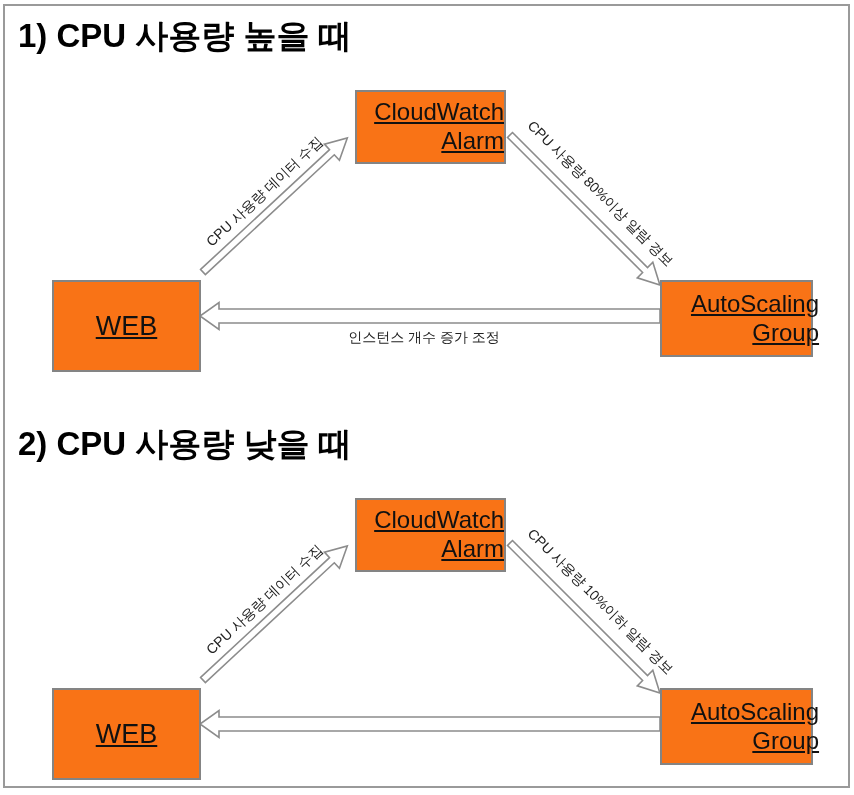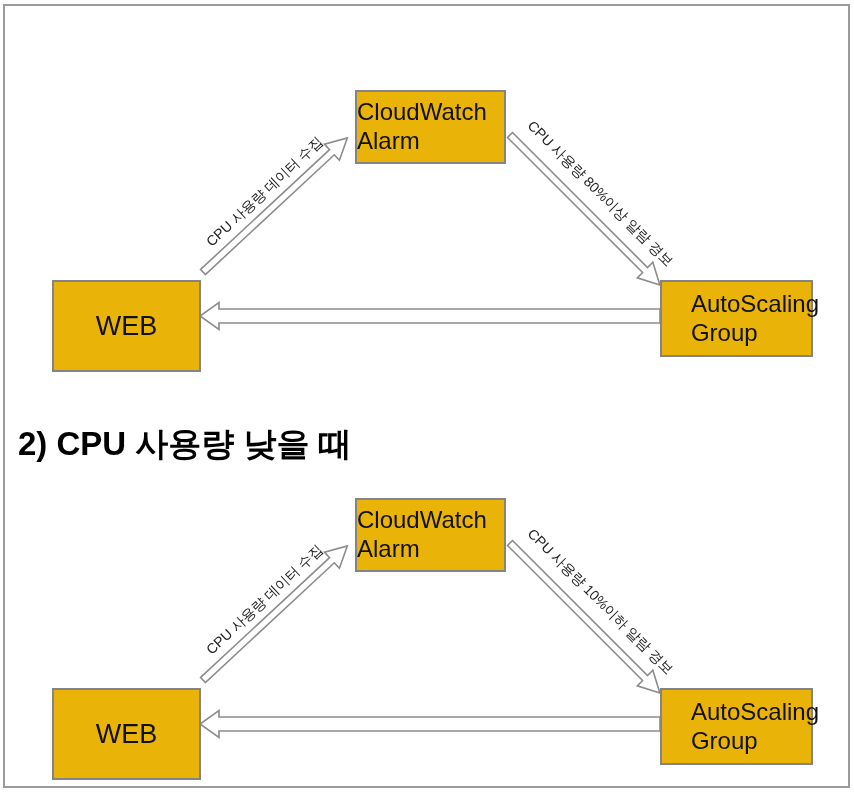--- a/index.html
+++ b/index.html
@@ -39,29 +39,30 @@
     z-index: 1;
   }
   .arrow-layer polygon {
     fill: #ffffff;
     stroke: #8c8c8c;
     stroke-width: 1.6;
     stroke-linejoin: miter;
   }
   .node {
     position: absolute;
-    background: #eab308;
+    background: #f97316;
     border: 2px solid #848484;
     display: flex;
     align-items: center;
     justify-content: center;
-    text-align: left;
+    text-align: right;
     color: #111111;
     line-height: 1.2;
     z-index: 2;
+    text-decoration: underline;
   }
   .node-web {
     left: 52px; top: 280px;
     width: 149px; height: 92px;
     font-size: 27px;
   }
   .node-cloudwatch {
     left: 355px; top: 90px;
     width: 151px; height: 74px;
     font-size: 24px;
@@ -91,39 +92,41 @@
     left: 424px; top: 338px;
     transform: translate(-50%, -50%);
   }
 </style>
 </head>
 <body>
 
 <div class="frame"></div>
 
 <div class="diagram d1">
+  <div class="diagram-title">1) CPU 사용량 높을 때</div>
 
   <svg class="arrow-layer" viewBox="0 0 854 390" xmlns="http://www.w3.org/2000/svg">
     <g transform="translate(203,272) rotate(-42.9)">
       <polygon points="0,-3.5 176,-3.5 176,-11 197,0 176,11 176,3.5 0,3.5"></polygon>
     </g>
     <g transform="translate(510,135) rotate(45)">
       <polygon points="0,-3.5 191,-3.5 191,-11 212,0 191,11 191,3.5 0,3.5"></polygon>
     </g>
     <g transform="translate(660,316) rotate(180)">
       <polygon points="0,-7 441,-7 441,-13.5 460,0 441,13.5 441,7 0,7"></polygon>
     </g>
   </svg>
 
   <div class="node node-cloudwatch">CloudWatch Alarm</div>
   <div class="node node-web">WEB</div>
   <div class="node node-autoscaling">AutoScaling Group</div>
 
   <div class="edge-label collect">CPU 사용량 데이터 수집</div>
   <div class="edge-label alarm">CPU 사용량 80%이상 알람 경보</div>
+  <div class="edge-label adjust">인스턴스 개수 증가 조정</div>
 </div>
 
 <div class="diagram d2">
   <div class="diagram-title">2) CPU 사용량 낮을 때</div>
 
   <svg class="arrow-layer" viewBox="0 0 854 390" xmlns="http://www.w3.org/2000/svg">
     <g transform="translate(203,272) rotate(-42.9)">
       <polygon points="0,-3.5 176,-3.5 176,-11 197,0 176,11 176,3.5 0,3.5"></polygon>
     </g>
     <g transform="translate(510,135) rotate(45)">

